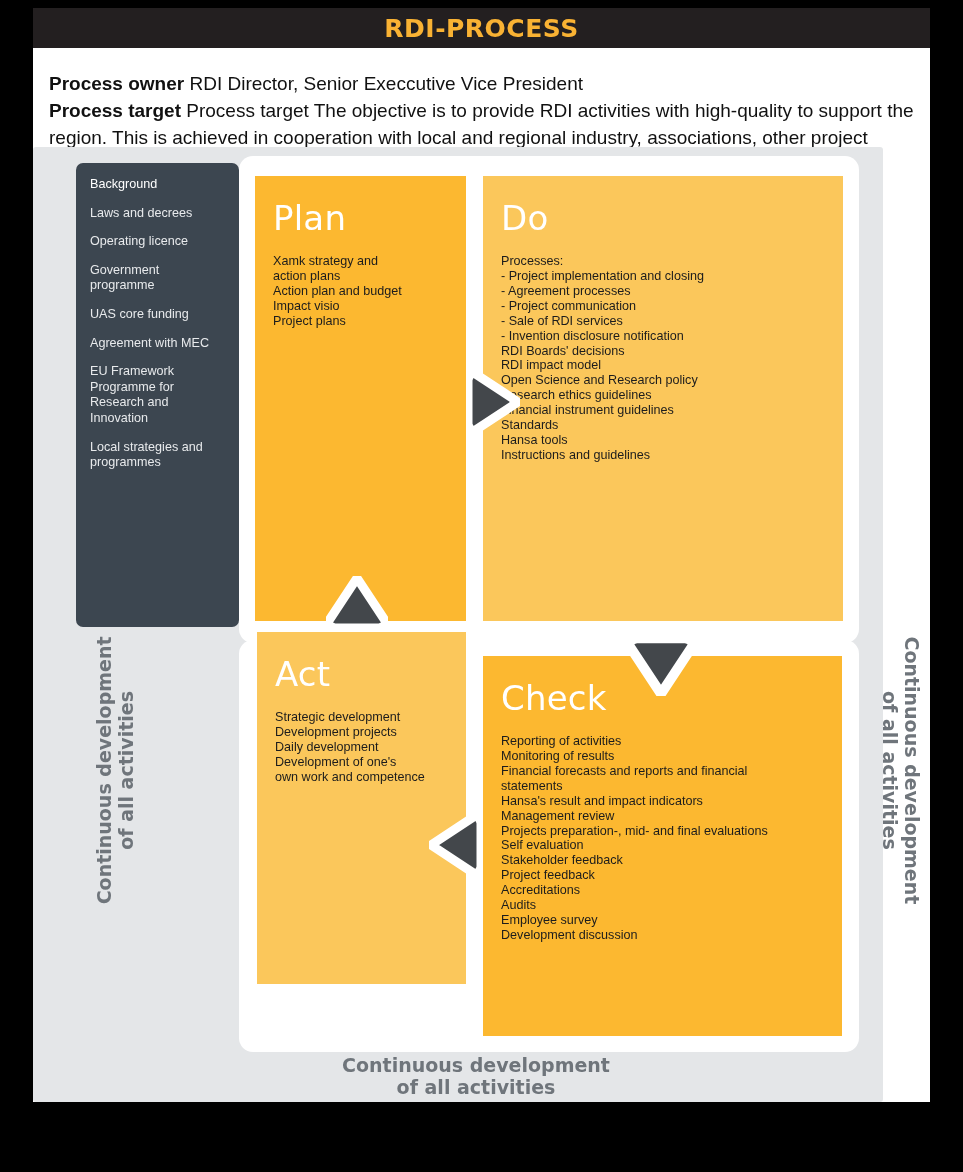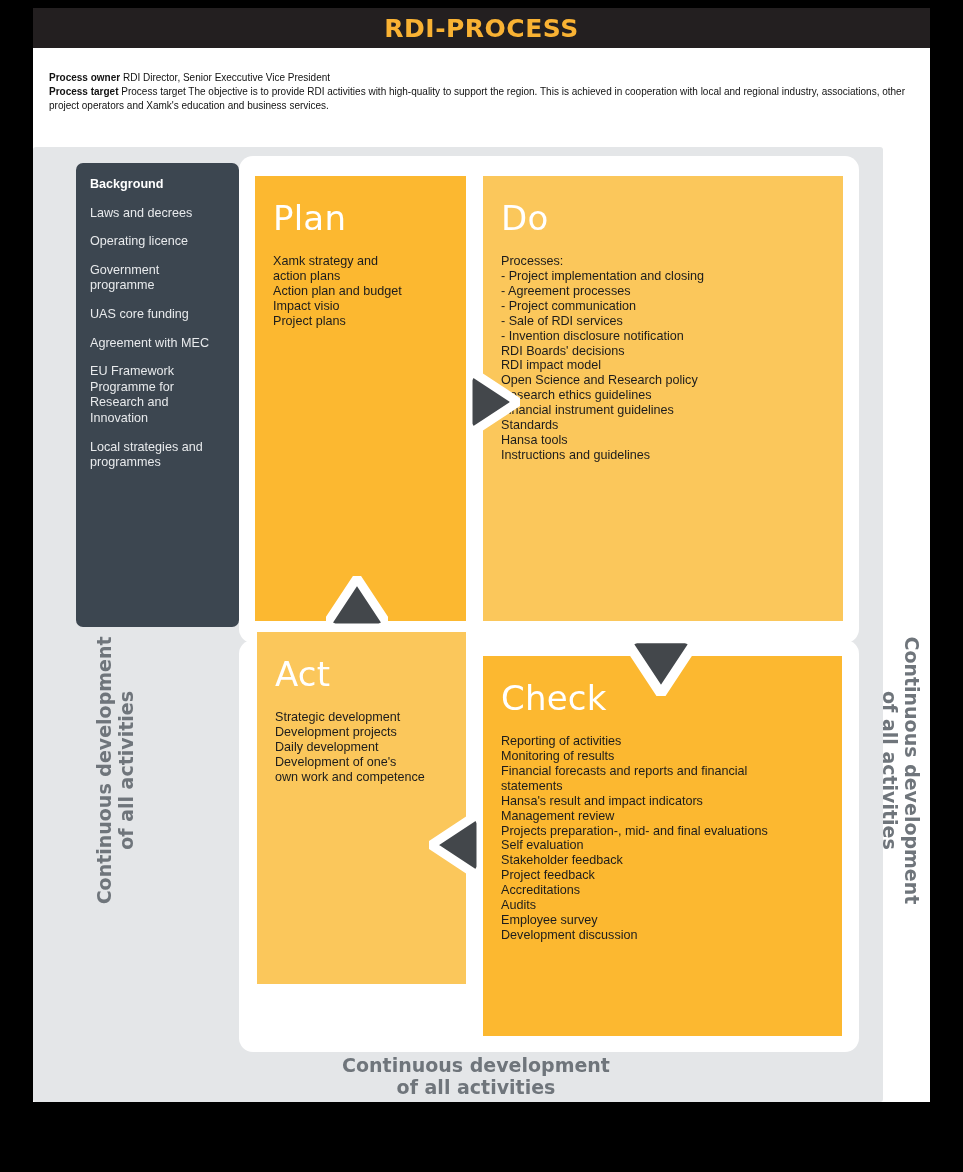--- a/index.html
+++ b/index.html
@@ -48,21 +48,21 @@
     letter-spacing: 0.5px;
     font-family: "DejaVu Sans", sans-serif;
   }
 
   
   .header-desc {
     position: absolute;
     left: 0; top: 50px;
     width: 897px;
     padding: 13px 16px 10px 16px;
-    font-size: 10px;
+    font-size: 19px;
     line-height: 1.42;
     color: #111111;
   }
   .header-desc .lbl { font-weight: bold; }
   .header-desc p { margin: 0; }
 
   
   .grey-panel {
     position: absolute;
     left: 0;
@@ -82,21 +82,21 @@
     height: 464px;
     background: #3c4650;
     border-radius: 7px;
     padding: 14px 16px 14px 14px;
     color: #e8eaec;
     font-size: 12.6px;
     line-height: 1.24;
   }
   .sidebar .sb-item { margin-bottom: 13px; }
   .sidebar .sb-item:last-child { margin-bottom: 4px; }
-  .sidebar .sb-item.head { font-weight: bold; color: #ffffff; }
+  .sidebar .sb-item.head { font-weight: normal; color: #ffffff; }
 
   
   .topcard {
     position: absolute;
     left: 206px;
     top: 148px;
     width: 620px;
     height: 487px;
     background: #ffffff;
     border-radius: 14px;

